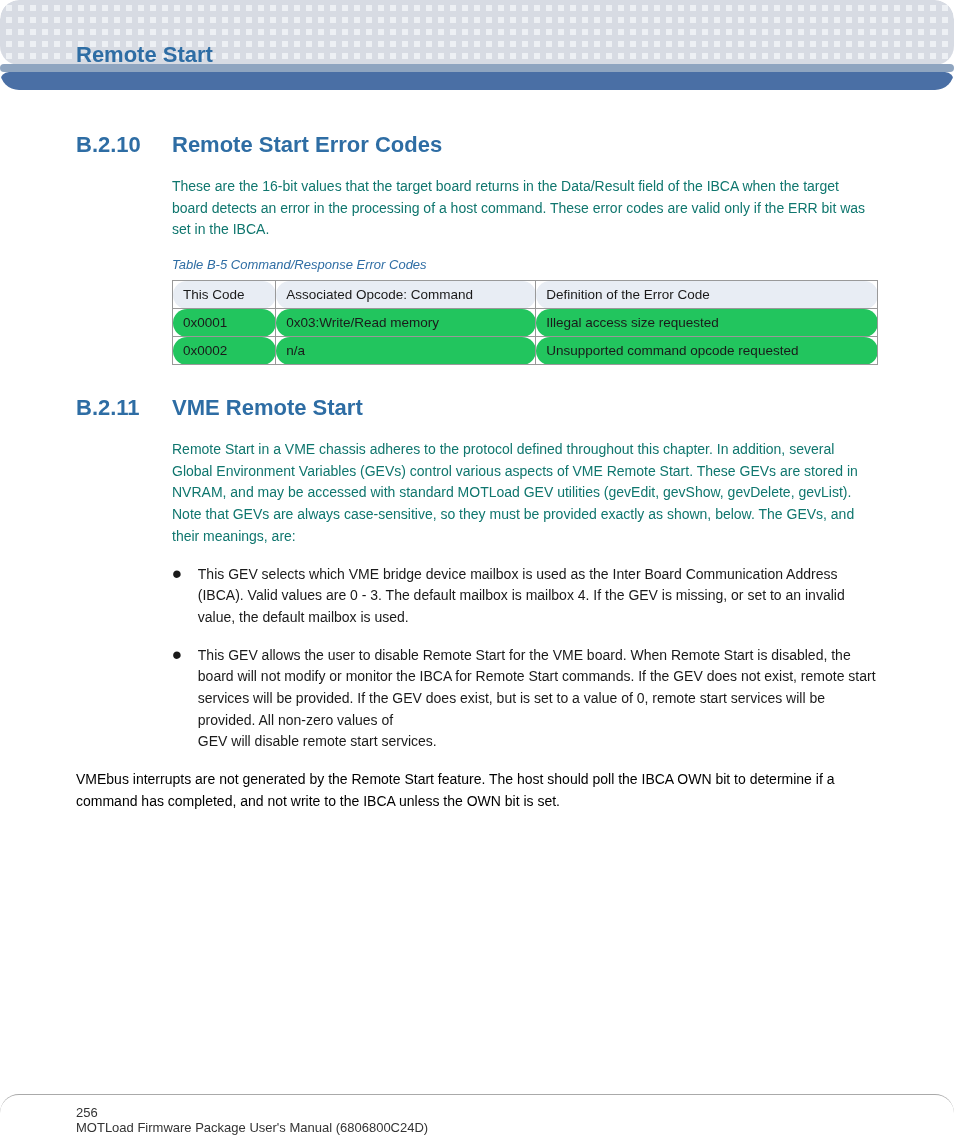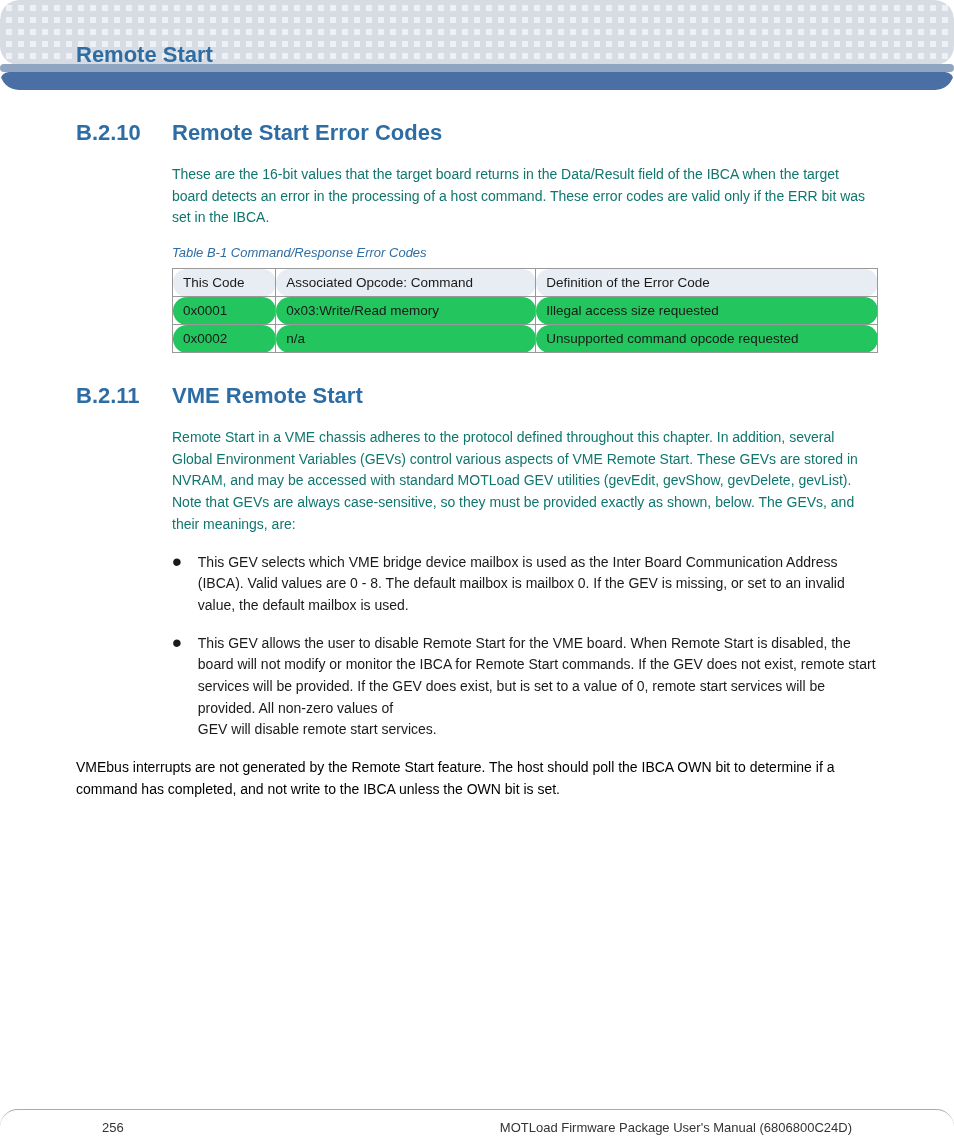--- a/index.html
+++ b/index.html
@@ -53,21 +53,21 @@
     .header-subbar {
       position: absolute;
       bottom: 18px;
       left: 0; right: 0;
       height: 8px;
       background: #8fa5c0;
     }
 
     
     .content {
-      padding: 30px 76px 30px 76px;
+      padding: 42px 76px 30px 76px;
     }
 
     
     .section-heading {
       display: flex;
       align-items: baseline;
       gap: 16px;
       margin-bottom: 18px;
     }
     .section-number {
@@ -152,26 +152,27 @@
       color: #000000;
     }
 
     
     .footer {
       position: fixed;
       bottom: 0;
       left: 0;
       width: 954px;
       border-top: 1px solid #aaa;
-      padding: 10px 102px;
+      padding: 10px 76px;
       display: flex;
       justify-content: space-between;
       font-size: 13px;
       color: #333;
       background: #fff;
+      flex-direction: column;
     }
 
     .section-b211 {
       margin-top: 10px;
     }
   </style>
 </head>
 <body>
 
 <div class="header">
@@ -183,21 +184,21 @@
 
 <div class="content">
 
   <div class="section-heading">
     <span class="section-number">B.2.10</span>
     <span class="section-title">Remote Start Error Codes</span>
   </div>
 
   <div class="body-text">These are the 16-bit values that the target board returns in the Data/Result field of the IBCA when the target board detects an error in the processing of a host command. These error codes are valid only if the ERR bit was set in the IBCA.</div>
 
-  <div class="table-caption">Table B-1 Command/Response Error Codes</div>
+  <div class="table-caption">Table B-5 Command/Response Error Codes</div>
 
   <table class="error-table">
     <thead>
       <tr>
         <th>This Code</th>
         <th>Associated Opcode: Command</th>
         <th>Definition of the Error Code</th>
       </tr>
     </thead>
     <tbody id="error-table-body">
@@ -218,21 +219,21 @@
     <div class="section-heading">
       <span class="section-number">B.2.11</span>
       <span class="section-title">VME Remote Start</span>
     </div>
 
     <div class="body-text">Remote Start in a VME chassis adheres to the protocol defined throughout this chapter. In addition, several Global Environment Variables (GEVs) control various aspects of VME Remote Start. These GEVs are stored in NVRAM, and may be accessed with standard MOTLoad GEV utilities (gevEdit, gevShow, gevDelete, gevList). Note that GEVs are always case-sensitive, so they must be provided exactly as shown, below. The GEVs, and their meanings, are:</div>
 
     <div class="bullet-section" id="bullet-list">
     <div class="bullet-item">
           <span class="bullet-dot">•</span>
-          <span class="bullet-text" style="white-space: pre-wrap;">This GEV selects which VME bridge device mailbox is used as the Inter Board Communication Address (IBCA). Valid values are 0 - 8. The default mailbox is mailbox 0. If the GEV is missing, or set to an invalid value, the default mailbox is used.</span>
+          <span class="bullet-text" style="white-space: pre-wrap;">This GEV selects which VME bridge device mailbox is used as the Inter Board Communication Address (IBCA). Valid values are 0 - 3. The default mailbox is mailbox 4. If the GEV is missing, or set to an invalid value, the default mailbox is used.</span>
         </div>
         <div class="bullet-item">
           <span class="bullet-dot">•</span>
           <span class="bullet-text" style="white-space: pre-wrap;">This GEV allows the user to disable Remote Start for the VME board. When Remote Start is disabled, the board will not modify or monitor the IBCA for Remote Start commands. If the GEV does not exist, remote start services will be provided. If the GEV does exist, but is set to a value of 0, remote start services will be provided. All non-zero values of
 GEV will disable remote start services.</span>
         </div>
       </div>
 
     <div class="body-text-full">VMEbus interrupts are not generated by the Remote Start feature. The host should poll the IBCA OWN bit to determine if a command has completed, and not write to the IBCA unless the OWN bit is set.</div>
   </div>

